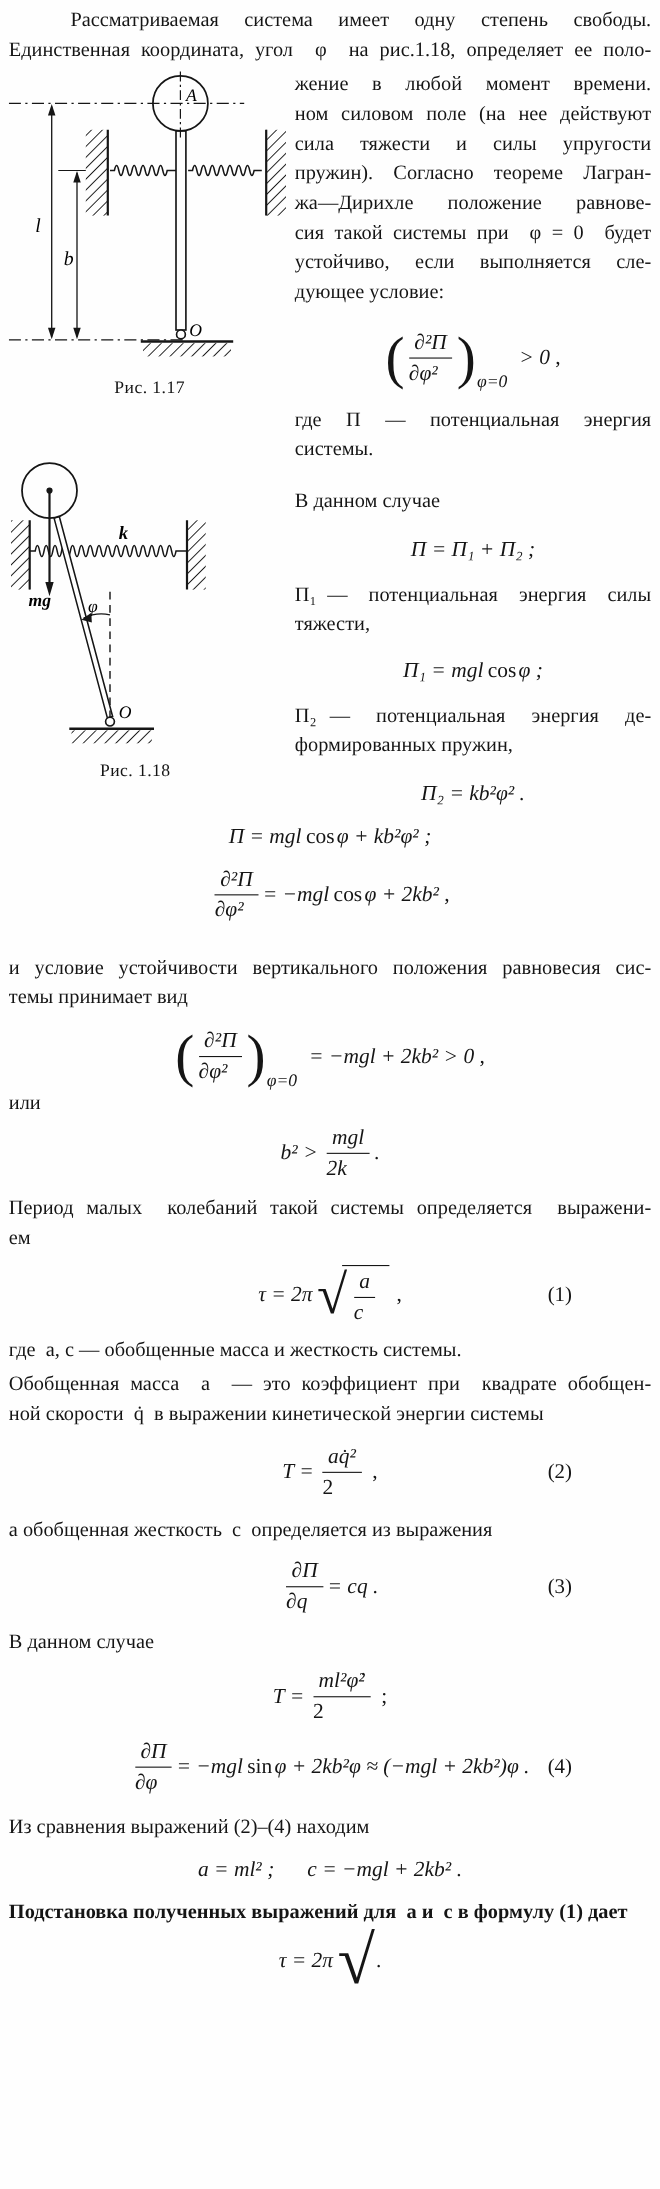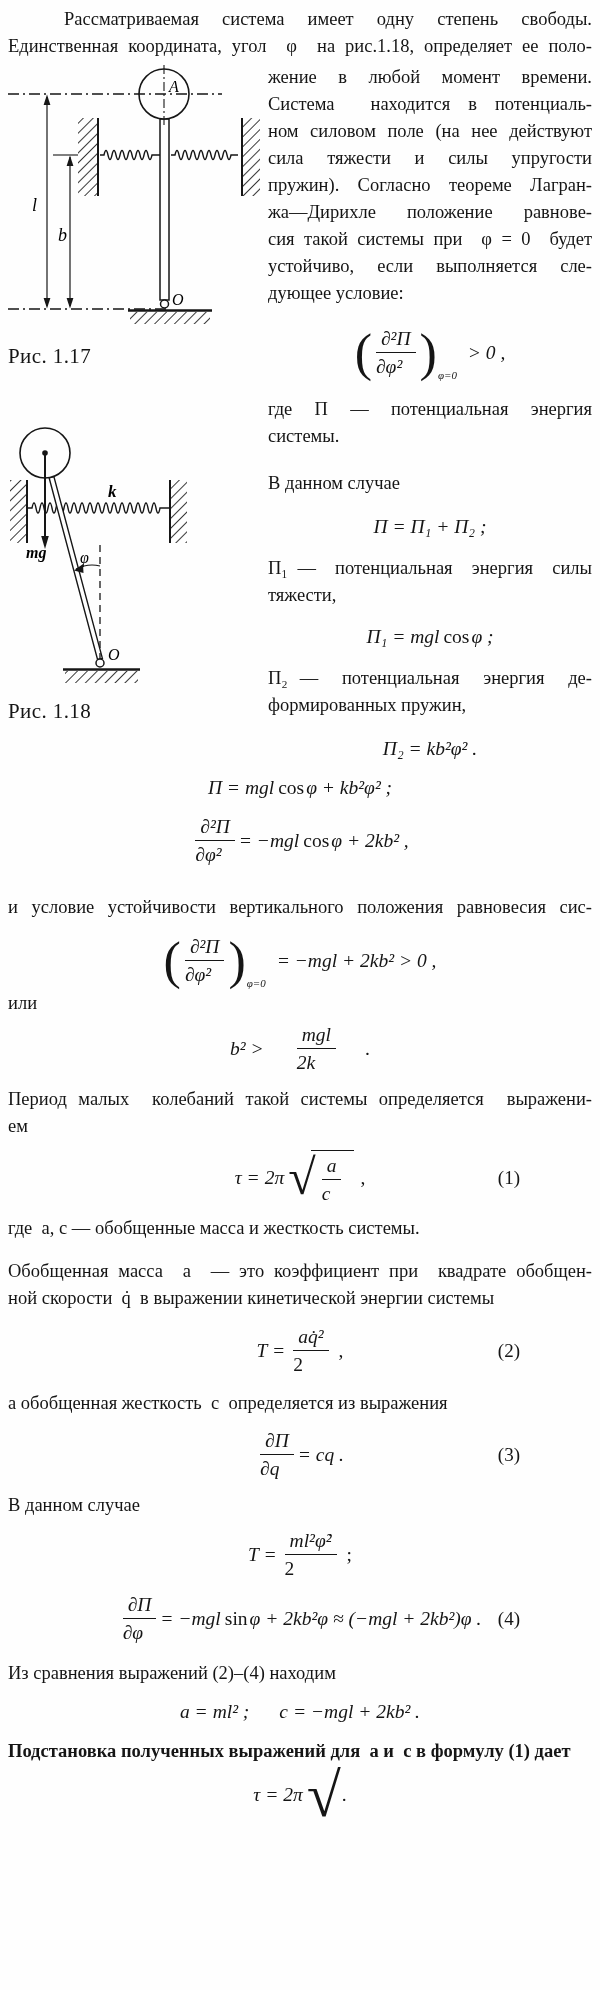--- a/index.html
+++ b/index.html
@@ -14,39 +14,39 @@
   .jl { text-align:justify; text-align-last:justify; line-height:27px; white-space:pre-wrap; }
   .jl.last { text-align-last:left; }
   .indent { text-indent:56px; }
   .plain { line-height:27px; white-space:pre-wrap; }
 
   .two-col { display:flex; margin-top:4px; }
   .fig-col { flex:0 0 256px; width:256px; }
   .txt-col { flex:1; margin-left:4px; }
 
   figure { margin:0; padding:0; }
-  figcaption { text-align:left; font-size:21px; margin-top:18px; letter-spacing:.4px;font-family:Liberation Serif, serif; }
+  figcaption { text-align:center; font-size:16px; margin-top:18px; letter-spacing:.4px;font-family:Liberation Serif, serif; }
   .fig118 { margin-top:54px; }
   .fig118 figcaption { padding-right:26px; margin-top:16px; }
 
   svg { display:block; }
   .sline { stroke:#161616; fill:none; }
 
   
   .eqrow { position:relative; display:flex; justify-content:center; align-items:center;
            font-size:19.5px; line-height:24px; }
   .eqrow span { white-space:pre; }
   .it { font-style:italic; }
   .rm { font-style:normal; }
   .fn { font-style:normal; margin:0 2px 0 4px; }
   .frac { display:inline-flex; flex-direction:column; text-align:left; margin:0 4px; vertical-align:middle; }
   .frac .num { display:block; border-bottom:1.5px solid #151515; padding:0 5px 2px; line-height:23px; }
   .frac .den { display:block; padding-top:2px; line-height:23px; }
   .bp { font-style:normal; font-size:52px; font-weight:400; line-height:0; transform:scaleY(1.02); }
-  .cond { align-self:flex-end; font-size:11px; transform:translateY(9px); margin-left:1px; }
+  .cond { align-self:flex-end; font-size:16px; transform:translateY(9px); margin-left:1px; }
   .tail { margin-left:6px; }
   .lhs { margin-right:4px; }
   .eqnum { position:absolute; right:72px; top:50%; transform:translateY(-50%);
            font-style:normal; font-size:19px; }
   .sqrt { display:inline-flex; align-items:center; }
   .sqrt .rad { font-style:normal; line-height:.62; margin-right:-5px; }
   .sqrt-s .rad { font-size:50px; }
   .sqrt-l .rad { font-size:62px; }
   .sqrt .radi { border-top:1.7px solid #151515; padding:3px 9px 0 7px; display:inline-block; }
   .gap { display:inline-block; width:30px; }
@@ -57,25 +57,25 @@
   #p-p1-def { margin-top:16px; }
   #eq-p1 { margin:16px 0 0; }
   #p-p2-def { margin-top:16px; }
   #eq-p2 { margin:18px 0 0; }
   #p-hence { margin-top:14px; }
   #eq-total { margin:15px 0;align-items:flex-end; }
   #eq-d2 { margin:12px 0; }
   #p-stability-text { margin-top:28px; }
   #eq-stab2 { margin:14px 0 4px; }
   #p-or { margin-top:4px; }
-  #eq-b2 { margin:6px 0;gap:25px; }
+  #eq-b2 { margin:6px 0; }
   #p-period { margin-top:12px; }
   #eq-tau1 { margin:10px 0; }
   #p-where-ac { }
-  #p-gen-mass { margin-top:16px; }
+  #p-gen-mass { margin-top:4px; }
   #eq-kin { margin:13px 0; }
   #p-gen-stiff { margin-top:14px; }
   #eq-stiff { margin:12px 0; }
   #p-in-case-2 { margin-top:12px; }
   #eq-kin2 { margin:10px 0; }
   #eq-dpdphi { margin:13px 0; }
   #p-compare { margin-top:16px; }
   #eq-ac { margin:13px 0; }
   #p-subst { margin-top:14px;font-weight:bold; }
   #eq-tau2 { margin:11px 0 0; }
@@ -172,21 +172,20 @@
           <rect x="57" y="248" width="73" height="12" fill="url(#h2)"></rect>
           <text x="100" y="237" font-style="italic" font-size="16">O</text>
         </svg>
         <figcaption>Рис. 1.18</figcaption>
       </figure>
     </div>
 
     <div class="txt-col">
       <div>
         <div class="jl">жение в любой момент времени.</div>
-        <div class="jl">Система  находится в потенциаль-</div>
         <div class="jl">ном силовом поле (на нее действуют</div>
         <div class="jl">сила  тяжести  и  силы  упругости</div>
         <div class="jl">пружин). Согласно теореме Лагран-</div>
         <div class="jl">жа—Дирихле  положение  равнове-</div>
         <div class="jl">сия такой системы при  φ = 0  будет</div>
         <div class="jl">устойчиво,  если  выполняется  сле-</div>
         <div class="jl last">дующее условие:</div>
       </div>
 
       <div class="eqrow" id="eq-stability">
@@ -239,20 +238,21 @@
 
   <div class="eqrow" id="eq-d2">
     <span class="frac"><span class="num it">∂²Π</span><span class="den it">∂φ²</span></span>
       <span class="it">= −mgl</span>
       <span class="fn">cos</span>
       <span class="it">φ + 2kb² ,</span>
   </div>
 
   <div id="p-stability-text">
     <div class="jl">и условие устойчивости вертикального положения равновесия сис-</div>
+    <div class="jl last">темы принимает вид</div>
   </div>
 
   <div class="eqrow" id="eq-stab2">
     <span class="bp">(</span>
       <span class="frac"><span class="num it">∂²Π</span><span class="den it">∂φ²</span></span>
       <span class="bp">)</span>
       <span class="cond it">φ=0</span>
       <span class="tail it"> = −mgl + 2kb² &gt; 0 ,</span>
   </div>
 

